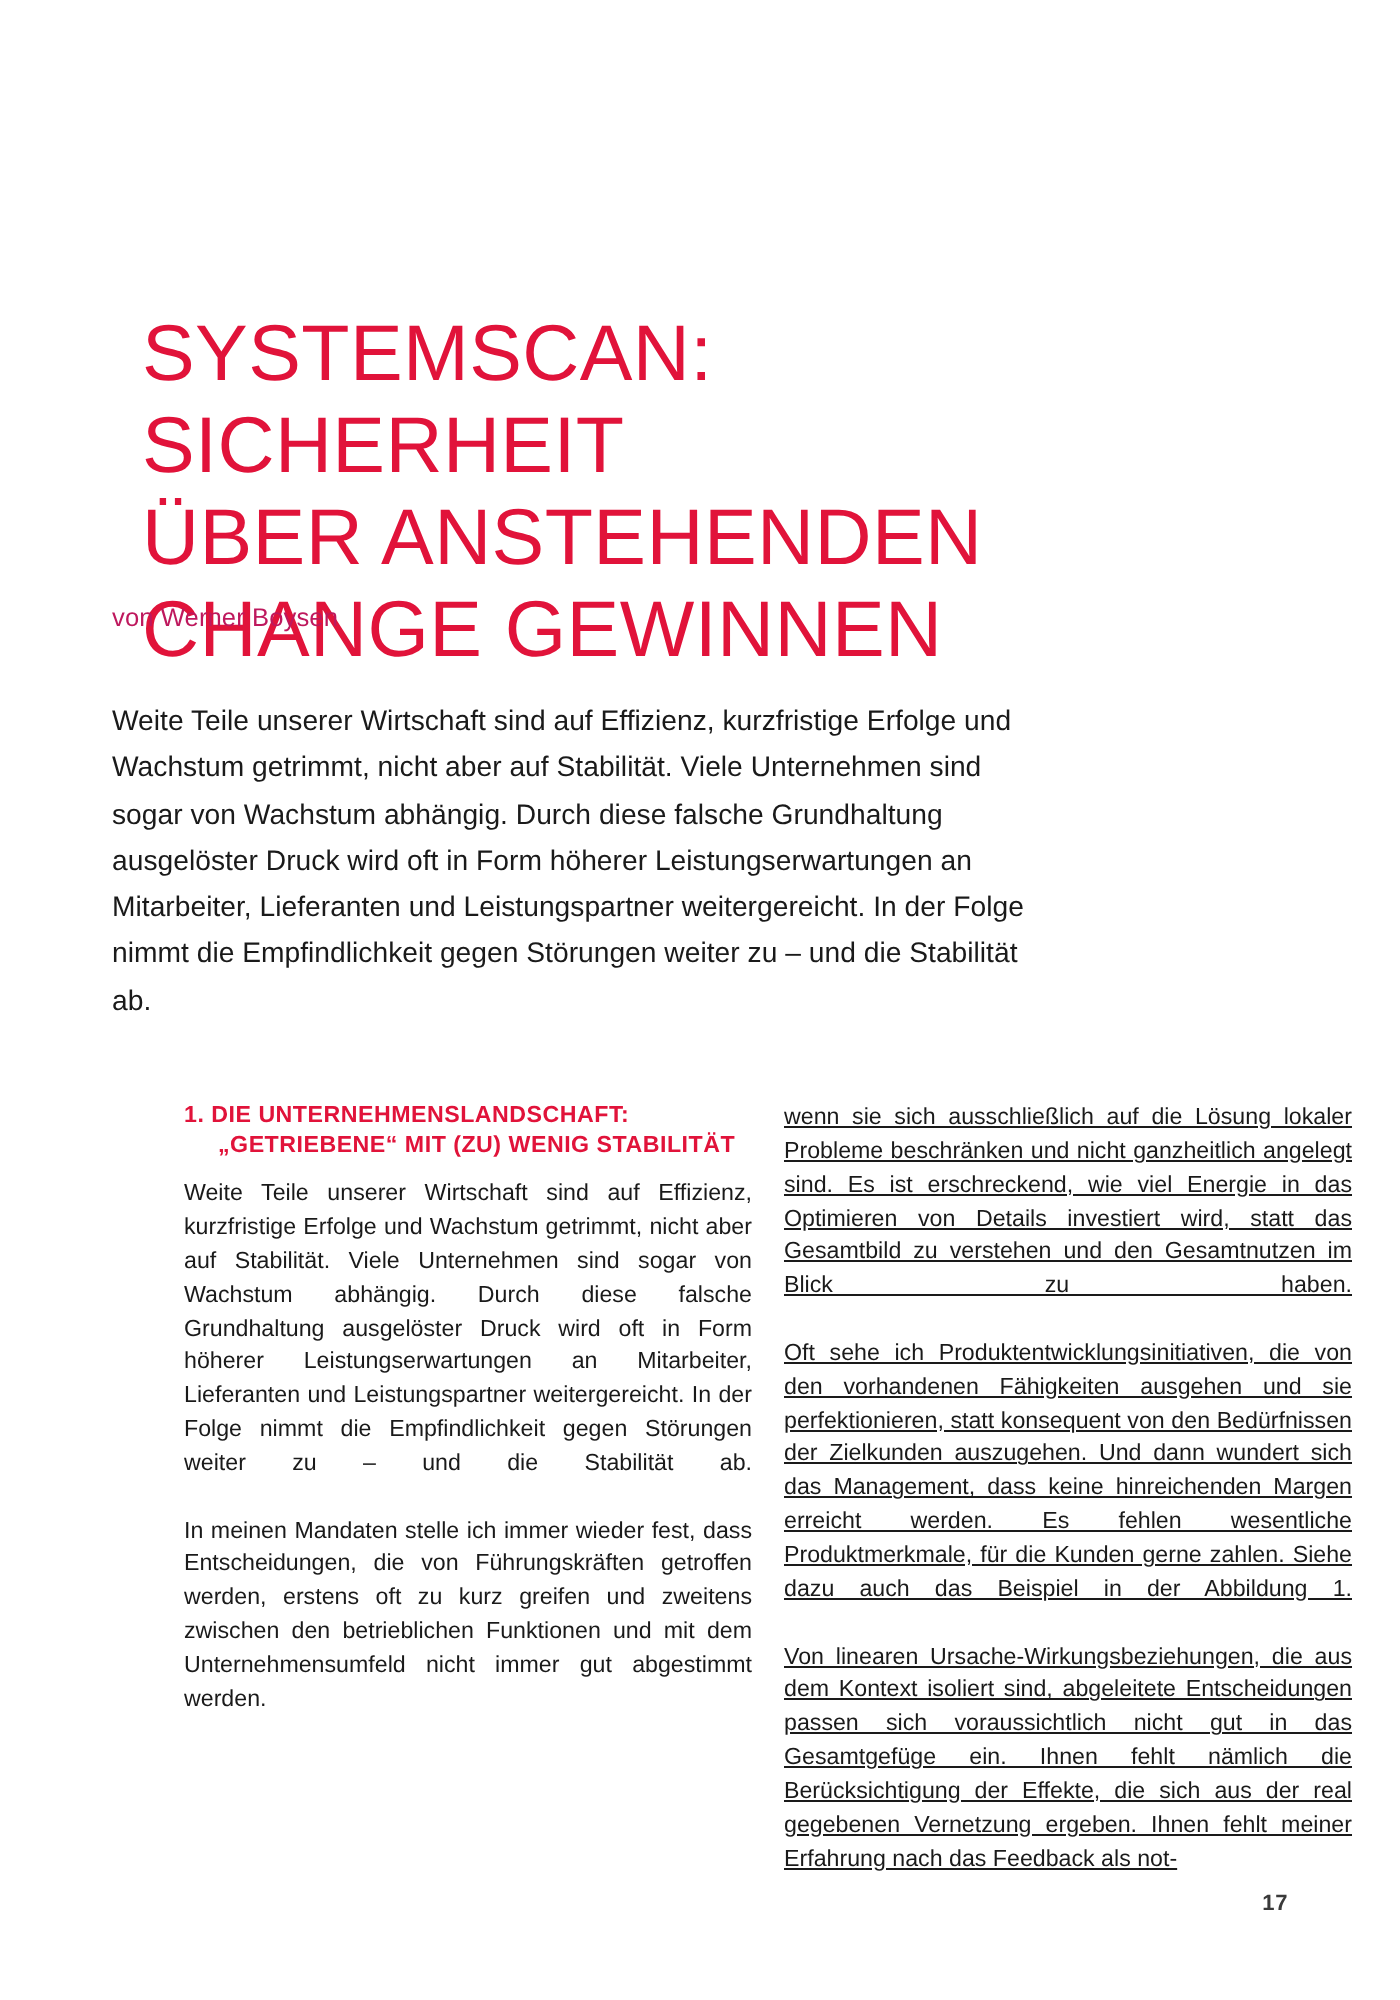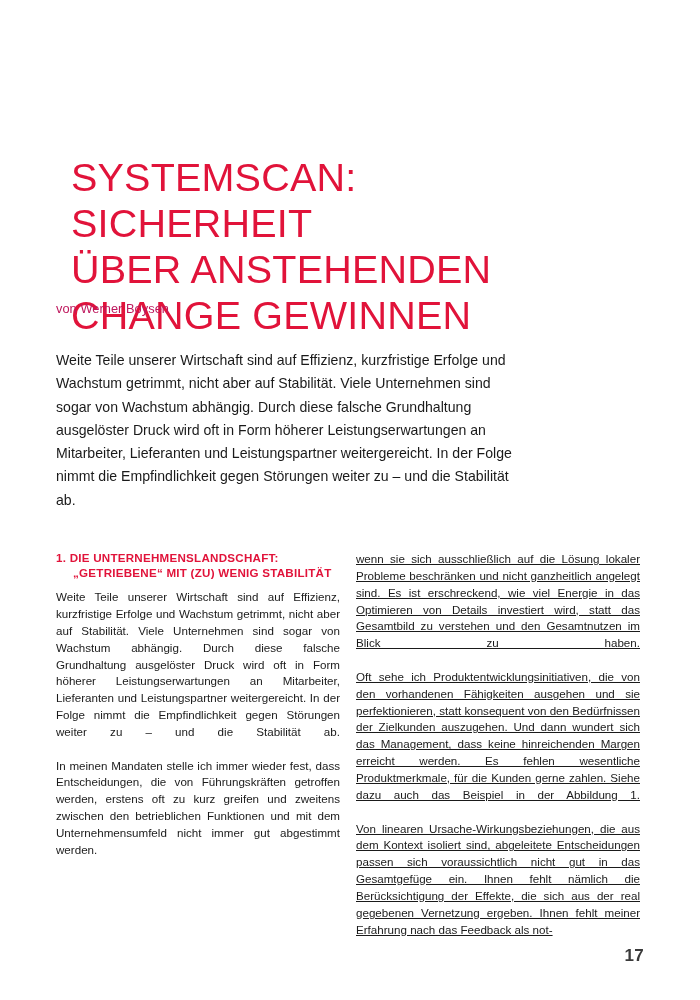--- a/index.html
+++ b/index.html
@@ -71,20 +71,21 @@
   .col {
     position: absolute;
     top: 551px;
     width: 284px;
     font-size: 11.6px;
     line-height: 16.85px;
     color: #1a1a1a;
     text-align: justify;
     text-justify: inter-word;
     hyphens: manual;
+    margin-left: 36px;
   }
   .col-left  { left: 56px; }
   .col-right { left: 356px; text-decoration: underline; }
 
   .section-heading {
     margin: 0 0 9px 0;
     color: #e1133a;
     font-size: 11.6px;
     line-height: 14.6px;
     font-weight: bold;
@@ -105,21 +106,21 @@
     display: inline-block;
     width: 100%;
   }
   .col p.nostretch::after { content: none; }
 
   
   .page-number {
     position: absolute;
     right: 56px;
     top: 946px;
-    font-size: 17px;
+    font-size: 11px;
     font-weight: bold;
     color: #3a3a3a;
     letter-spacing: 0.3px;
   }
 </style>
 </head>
 <body>
 
 <div class="page">
 

